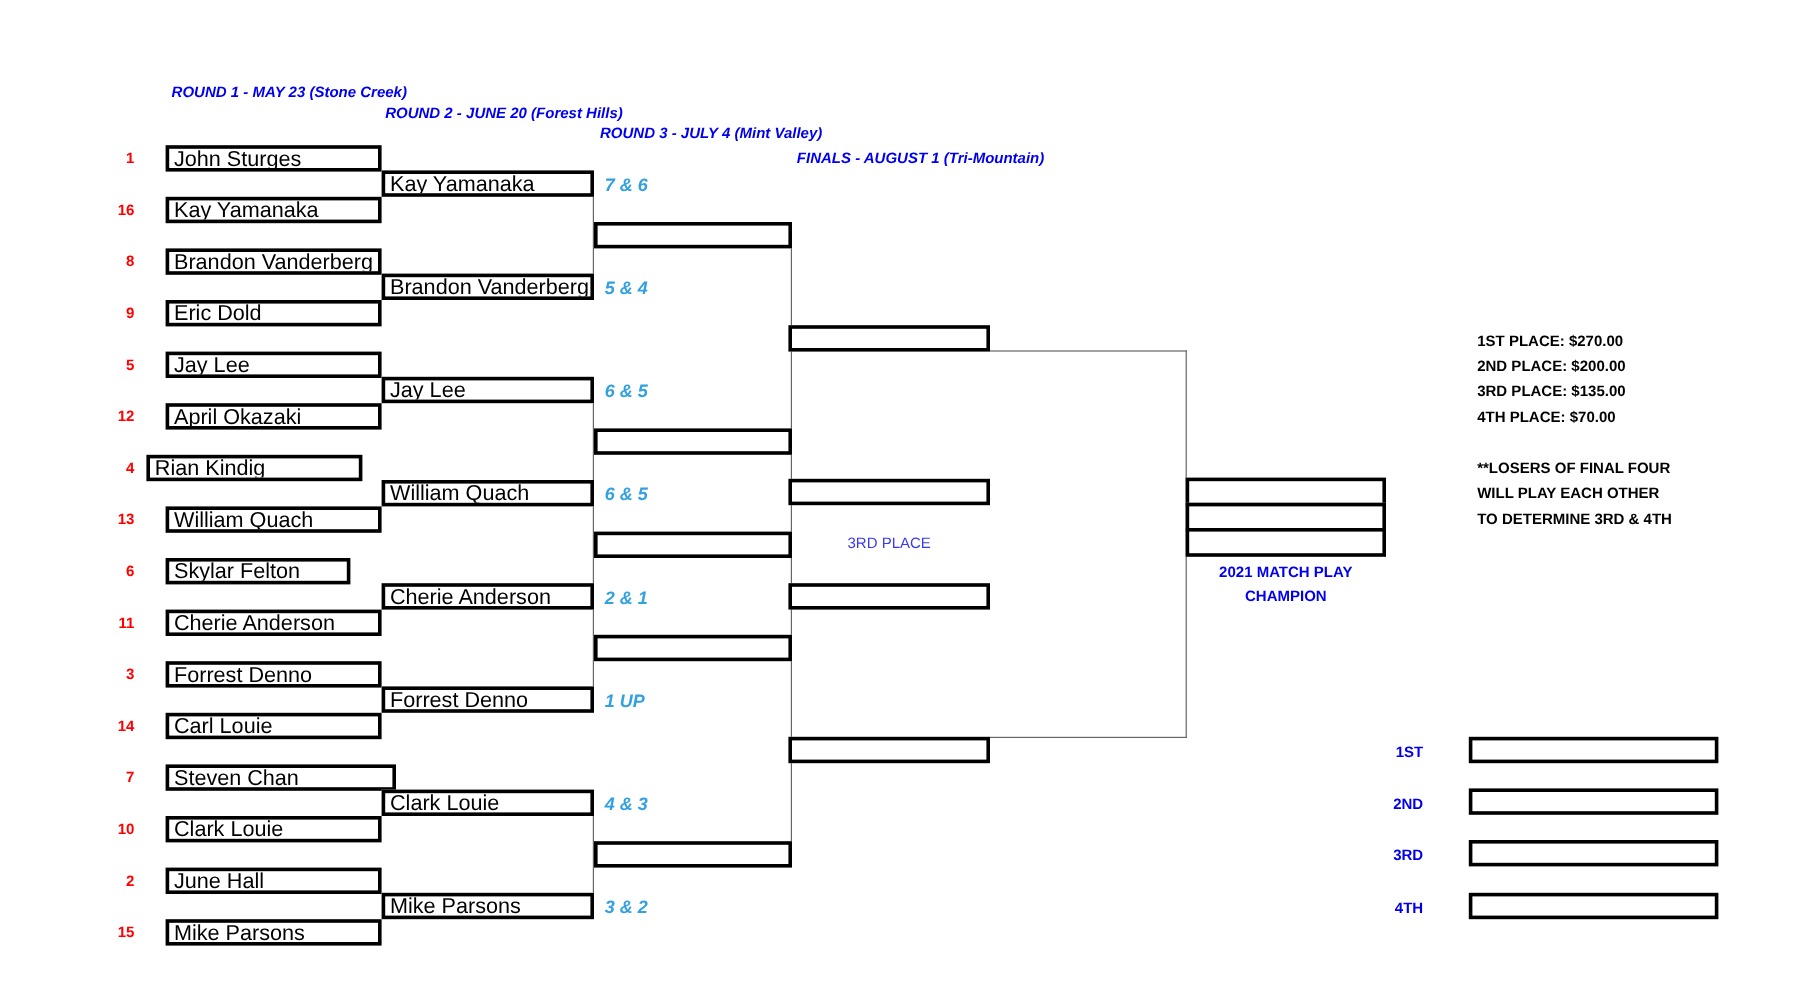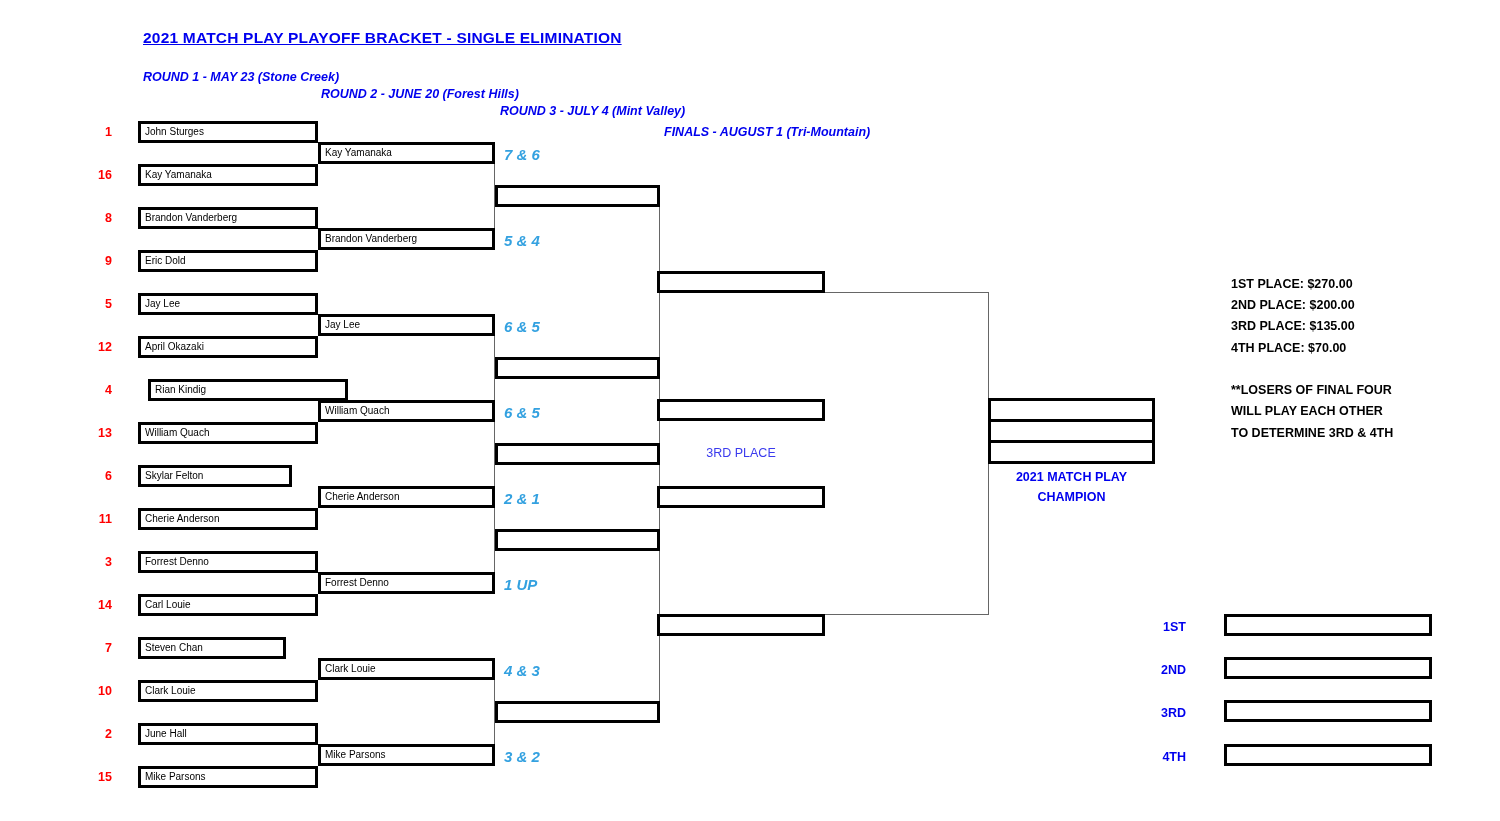--- a/index.html
+++ b/index.html
@@ -10,21 +10,21 @@
   .abs{position:absolute;}
   .title{
     left:143px;top:29px;font-size:15.5px;font-weight:bold;color:#0000EE;
     text-decoration:underline;letter-spacing:.2px;white-space:nowrap;
   }
   .round-hdr{
     font-size:12.5px;font-weight:bold;font-style:italic;color:#0000EE;white-space:nowrap;
   }
   .bracket-box{
     position:absolute;box-sizing:border-box;height:22px;background:#fff;
-    border:3px solid #000;z-index:2;font-size:10px;color:#000;
+    border:3px solid #000;z-index:2;font-size:18px;color:#000;
     line-height:16px;padding:0 0 0 4px;white-space:nowrap;overflow:hidden;
   }
   .seed{
     position:absolute;left:90px;width:22px;text-align:right;font-size:12.5px;
     font-weight:bold;color:#FF0000;z-index:2;white-space:nowrap;
   }
   .score{
     position:absolute;left:504px;font-size:15px;font-weight:bold;font-style:italic;
     color:#33A1E0;z-index:2;white-space:nowrap;
   }
@@ -45,54 +45,53 @@
   .stand-label{
     left:1146px;width:40px;text-align:right;font-size:12.5px;font-weight:bold;
     color:#0000EE;white-space:nowrap;z-index:2;
   }
 </style>
 </head>
 <body>
 
 <div class="canvas">
 
-  <div class="abs title">2021 MATCH PLAY PLAYOFF BRACKET - SINGLE ELIMINATION</div>
 
   <div class="abs round-hdr" style="left:143px;top:70px;">ROUND 1 - MAY 23 (Stone Creek)</div>
   <div class="abs round-hdr" style="left:321px;top:87px;">ROUND 2 - JUNE 20 (Forest Hills)</div>
   <div class="abs round-hdr" style="left:500px;top:104px;">ROUND 3 - JULY 4 (Mint Valley)</div>
   <div class="abs round-hdr" style="left:664px;top:125px;">FINALS - AUGUST 1 (Tri-Mountain)</div>
 
   <div id="dyn">
       <div class="seed" style="top: 125px;">1</div>
       <div class="bracket-box" style="left: 138px; width: 180px; top: 121px;">John Sturges</div>
       <div class="seed" style="top: 168px;">16</div>
       <div class="bracket-box" style="left: 138px; width: 180px; top: 164px;">Kay Yamanaka</div>
       <div class="seed" style="top: 211px;">8</div>
       <div class="bracket-box" style="left: 138px; width: 180px; top: 207px;">Brandon Vanderberg</div>
       <div class="seed" style="top: 254px;">9</div>
       <div class="bracket-box" style="left: 138px; width: 180px; top: 250px;">Eric Dold</div>
       <div class="seed" style="top: 297px;">5</div>
       <div class="bracket-box" style="left: 138px; width: 180px; top: 293px;">Jay Lee</div>
       <div class="seed" style="top: 340px;">12</div>
       <div class="bracket-box" style="left: 138px; width: 180px; top: 336px;">April Okazaki</div>
       <div class="seed" style="top: 383px;">4</div>
-      <div class="bracket-box" style="left: 148px; width: 200px; top: 379px;">Rian Kindig</div>
+      <div class="bracket-box" style="left: 122px; width: 180px; top: 379px;">Rian Kindig</div>
       <div class="seed" style="top: 426px;">13</div>
       <div class="bracket-box" style="left: 138px; width: 180px; top: 422px;">William Quach</div>
       <div class="seed" style="top: 469px;">6</div>
       <div class="bracket-box" style="left: 138px; width: 154px; top: 465px;">Skylar Felton</div>
       <div class="seed" style="top: 512px;">11</div>
       <div class="bracket-box" style="left: 138px; width: 180px; top: 508px;">Cherie Anderson</div>
       <div class="seed" style="top: 555px;">3</div>
       <div class="bracket-box" style="left: 138px; width: 180px; top: 551px;">Forrest Denno</div>
       <div class="seed" style="top: 598px;">14</div>
       <div class="bracket-box" style="left: 138px; width: 180px; top: 594px;">Carl Louie</div>
       <div class="seed" style="top: 641px;">7</div>
-      <div class="bracket-box" style="left: 138px; width: 148px; top: 637px;">Steven Chan</div>
+      <div class="bracket-box" style="left: 138px; width: 192px; top: 637px;">Steven Chan</div>
       <div class="seed" style="top: 684px;">10</div>
       <div class="bracket-box" style="left: 138px; width: 180px; top: 680px;">Clark Louie</div>
       <div class="seed" style="top: 727px;">2</div>
       <div class="bracket-box" style="left: 138px; width: 180px; top: 723px;">June Hall</div>
       <div class="seed" style="top: 770px;">15</div>
       <div class="bracket-box" style="left: 138px; width: 180px; top: 766px;">Mike Parsons</div>
       <div class="bracket-box" style="left: 318px; width: 177px; top: 142px;">Kay Yamanaka</div>
       <div class="score" style="top: 146px;">7 &amp; 6</div>
       <div class="bracket-box" style="left: 318px; width: 177px; top: 228px;">Brandon Vanderberg</div>
       <div class="score" style="top: 232px;">5 &amp; 4</div>

